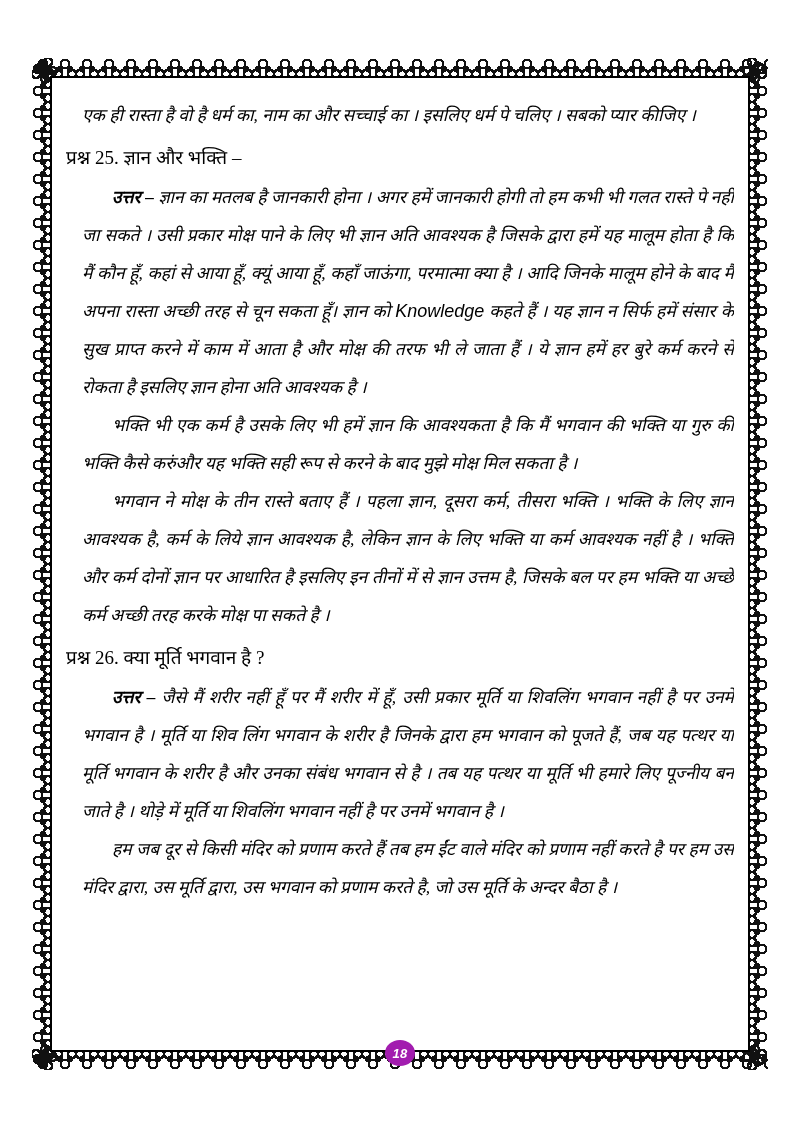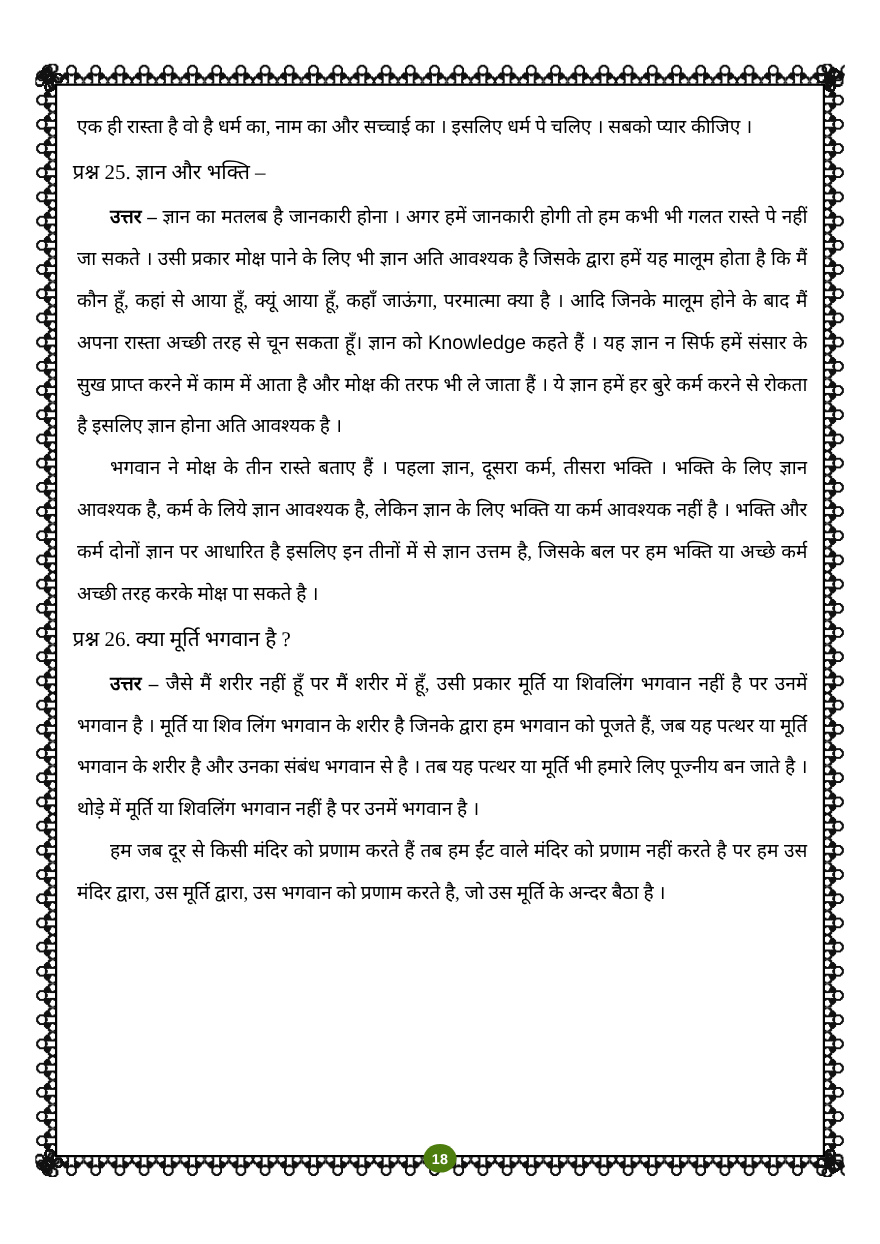--- a/index.html
+++ b/index.html
@@ -105,22 +105,23 @@
     height: 925px;
     overflow: hidden;
     color: #000;
     font-size: 17.4px;
     line-height: 38px;
     text-align: justify;
     text-justify: inter-word;
   }
 
   .para {
-    margin: 0 0 0 4px;
+    margin: 0 0 0 16px;
     text-indent: 30px;
+    font-style: italic;
   }
   .para.no-indent { text-indent: 0; }
 
   .qheading {
     margin: 4px 0 0 0;
     font-weight: normal;
     font-size: 19px;
     line-height: 40px;
     text-indent: 0;
     text-align: left;
@@ -137,30 +138,31 @@
 
   
   .page-number {
     position: absolute;
     left: 50%;
     transform: translateX(-50%);
     top: 1040px;
     width: 30px;
     height: 26px;
     border-radius: 50%;
-    background: #4d7c0f;
+    background: #a21caf;
     color: #fff;
     font-family: "Liberation Sans", "DejaVu Sans", sans-serif;
     font-size: 13px;
     font-weight: bold;
     display: flex;
     align-items: center;
     justify-content: center;
     letter-spacing: 0.3px;
     z-index: 5;
+    font-style: italic;
   }
 </style>
 </head>
 <body>
 
 <div class="page">
 
   <div class="ornament-frame">
     <div class="orn-strip orn-top"></div>
     <div class="orn-strip orn-bottom"></div>
@@ -174,20 +176,21 @@
   </div>
 
   <div class="content">
 
     <p class="para no-indent">एक ही रास्ता है वो है धर्म का, नाम का और सच्चाई का । इसलिए धर्म पे चलिए । सबको प्यार कीजिए ।</p>
 
     <h2 class="qheading">प्रश्न 25. ज्ञान और भक्ति  –</h2>
 
     <p class="para"><span class="ans-label">उत्तर –</span><span> ज्ञान का मतलब है जानकारी होना । अगर हमें जानकारी होगी तो हम कभी भी गलत रास्ते पे नहीं जा सकते । उसी प्रकार मोक्ष पाने के लिए भी ज्ञान अति आवश्यक है जिसके द्वारा हमें यह मालूम होता है कि मैं कौन हूँ, कहां से आया हूँ, क्यूं आया हूँ, कहाँ जाऊंगा, परमात्मा क्या है । आदि जिनके मालूम होने के बाद मैं अपना रास्ता अच्छी तरह से चून सकता हूँ। ज्ञान को </span><span class="latin">Knowledge</span><span> कहते हैं । यह ज्ञान न सिर्फ हमें संसार के सुख प्राप्त करने में काम में आता है और मोक्ष की तरफ भी ले जाता हैं । ये ज्ञान हमें हर बुरे कर्म करने से रोकता है इसलिए ज्ञान होना अति आवश्यक है ।</span></p>
 
+    <p class="para">भक्ति भी एक कर्म है उसके लिए भी हमें ज्ञान कि आवश्यकता है कि मैं भगवान की भक्ति या गुरु की भक्ति कैसे करुंऔर यह भक्ति सही रूप से करने के बाद मुझे मोक्ष मिल सकता है ।</p>
 
     <p class="para">भगवान ने मोक्ष के तीन रास्ते बताए हैं । पहला ज्ञान, दूसरा कर्म, तीसरा भक्ति । भक्ति के लिए ज्ञान आवश्यक है, कर्म के लिये ज्ञान आवश्यक है, लेकिन ज्ञान के लिए भक्ति या कर्म आवश्यक नहीं है । भक्ति और कर्म दोनों ज्ञान पर आधारित है  इसलिए इन तीनों में से ज्ञान उत्तम है, जिसके बल पर  हम भक्ति  या अच्छे कर्म अच्छी तरह करके मोक्ष पा सकते है ।</p>
 
     <h2 class="qheading">प्रश्न 26. क्या मूर्ति भगवान है ?</h2>
 
     <p class="para"><span class="ans-label">उत्तर –</span><span> जैसे मैं शरीर नहीं हूँ पर मैं शरीर में हूँ, उसी प्रकार मूर्ति या शिवलिंग भगवान नहीं है पर उनमें भगवान है । मूर्ति या शिव लिंग भगवान के शरीर है जिनके द्वारा हम भगवान को पूजते हैं, जब यह पत्थर या मूर्ति भगवान के शरीर है और उनका संबंध भगवान से है । तब यह पत्थर या मूर्ति भी हमारे लिए पूज्नीय बन जाते है । थोड़े में मूर्ति या शिवलिंग भगवान नहीं है पर उनमें भगवान है ।</span></p>
 
     <p class="para">हम जब दूर से किसी मंदिर को प्रणाम करते हैं तब हम ईंट वाले मंदिर को प्रणाम नहीं करते है पर हम उस मंदिर द्वारा, उस मूर्ति द्वारा, उस भगवान को प्रणाम करते है, जो उस मूर्ति के अन्दर बैठा है ।</p>
 
   </div>

